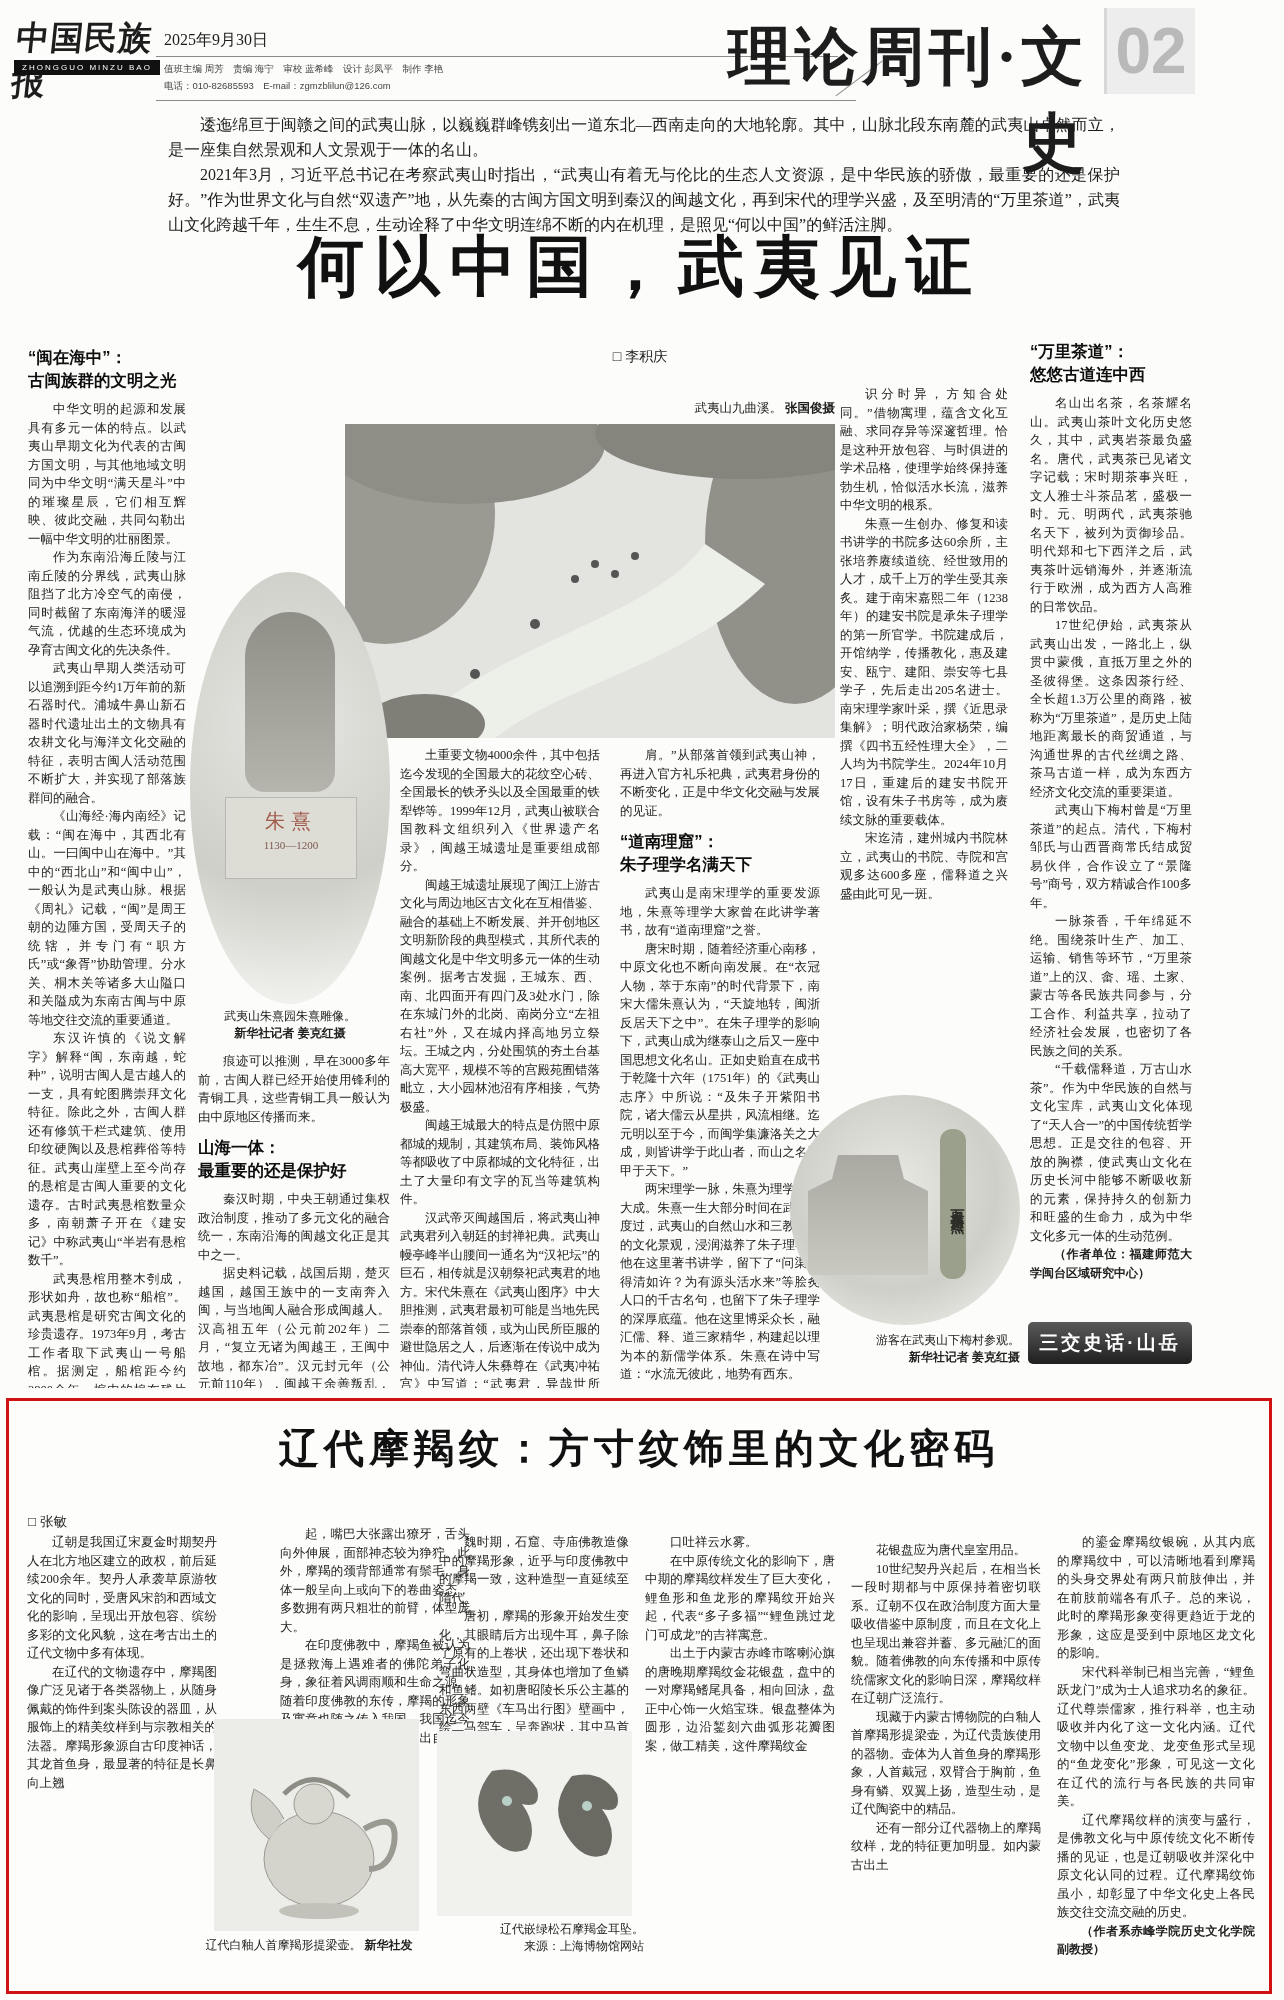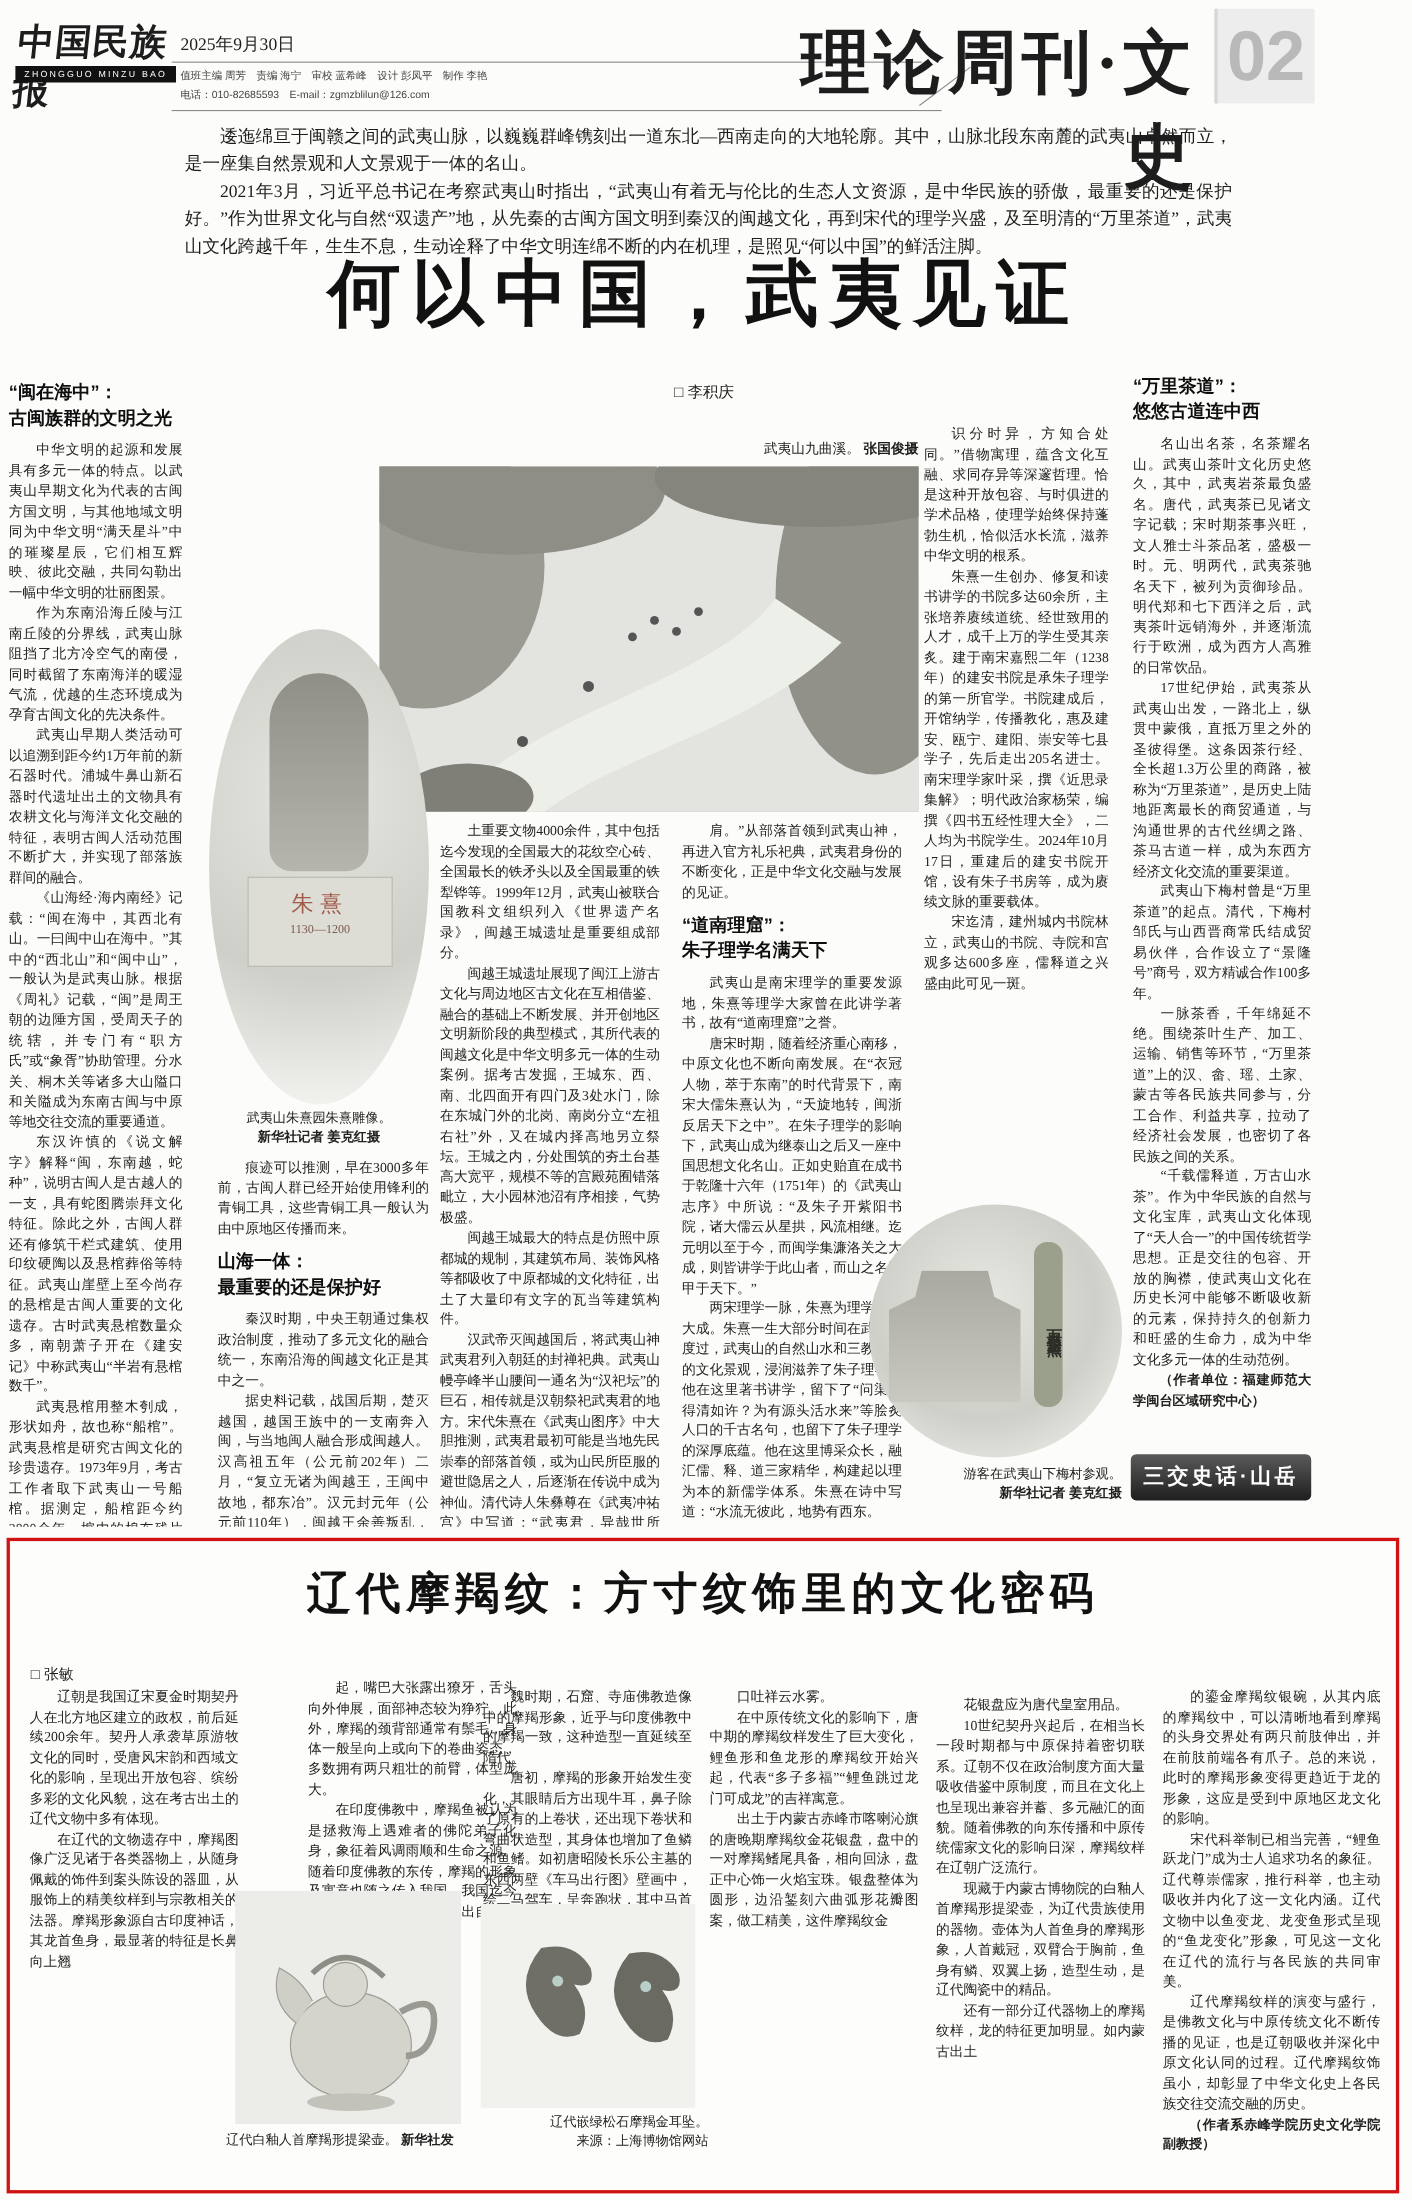--- a/index.html
+++ b/index.html
@@ -36,21 +36,21 @@
   </div>
 
   <div class="abs" style="left:168px;top:112px;width:952px;font-size:16px;line-height:25px;text-align:justify;">
     <p style="margin:0;text-indent:2em;">逶迤绵亘于闽赣之间的武夷山脉，以巍巍群峰镌刻出一道东北—西南走向的大地轮廓。其中，山脉北段东南麓的武夷山卓然而立，是一座集自然景观和人文景观于一体的名山。</p>
     <p style="margin:0;text-indent:2em;">2021年3月，习近平总书记在考察武夷山时指出，“武夷山有着无与伦比的生态人文资源，是中华民族的骄傲，最重要的还是保护好。”作为世界文化与自然“双遗产”地，从先秦的古闽方国文明到秦汉的闽越文化，再到宋代的理学兴盛，及至明清的“万里茶道”，武夷山文化跨越千年，生生不息，生动诠释了中华文明连绵不断的内在机理，是照见“何以中国”的鲜活注脚。</p>
   </div>
 
   <div class="abs" style="left:140px;top:222px;width:1000px;text-align:center;font-size:66px;font-weight:900;letter-spacing:10px;color:#111;">何以中国，武夷见证</div>
   <div class="abs" style="left:140px;top:348px;width:1000px;text-align:center;font-family:'Liberation Sans',sans-serif;font-size:14px;color:#222;">□ 李积庆</div>
 
-  <div class="col" style="left:8px;top:300px;width:158px;height:1088px;">
+  <div class="col" style="left:28px;top:300px;width:158px;height:1088px;">
     <div class="sh" style="margin-top:46px;">
       <div>“闽在海中”：</div>
       <div>古闽族群的文明之光</div>
     </div>
     <p>中华文明的起源和发展具有多元一体的特点。以武夷山早期文化为代表的古闽方国文明，与其他地域文明同为中华文明“满天星斗”中的璀璨星辰，它们相互辉映、彼此交融，共同勾勒出一幅中华文明的壮丽图景。</p>
     <p>作为东南沿海丘陵与江南丘陵的分界线，武夷山脉阻挡了北方冷空气的南侵，同时截留了东南海洋的暖湿气流，优越的生态环境成为孕育古闽文化的先决条件。</p>
     <p>武夷山早期人类活动可以追溯到距今约1万年前的新石器时代。浦城牛鼻山新石器时代遗址出土的文物具有农耕文化与海洋文化交融的特征，表明古闽人活动范围不断扩大，并实现了部落族群间的融合。</p>
     <p>《山海经·海内南经》记载：“闽在海中，其西北有山。一曰闽中山在海中。”其中的“西北山”和“闽中山”，一般认为是武夷山脉。根据《周礼》记载，“闽”是周王朝的边陲方国，受周天子的统辖，并专门有“职方氏”或“象胥”协助管理。分水关、桐木关等诸多大山隘口和关隘成为东南古闽与中原等地交往交流的重要通道。</p>
     <p>东汉许慎的《说文解字》解释“闽，东南越，蛇种”，说明古闽人是古越人的一支，具有蛇图腾崇拜文化特征。除此之外，古闽人群还有修筑干栏式建筑、使用印纹硬陶以及悬棺葬俗等特征。武夷山崖壁上至今尚存的悬棺是古闽人重要的文化遗存。古时武夷悬棺数量众多，南朝萧子开在《建安记》中称武夷山“半岩有悬棺数千”。</p>
     <p>武夷悬棺用整木刳成，形状如舟，故也称“船棺”。武夷悬棺是研究古闽文化的珍贵遗存。1973年9月，考古工作者取下武夷山一号船棺。据测定，船棺距今约3800余年，棺内的棉布残片是迄今发现我国较早的棉纺织品实物之一。从船棺的制作加工</p>

